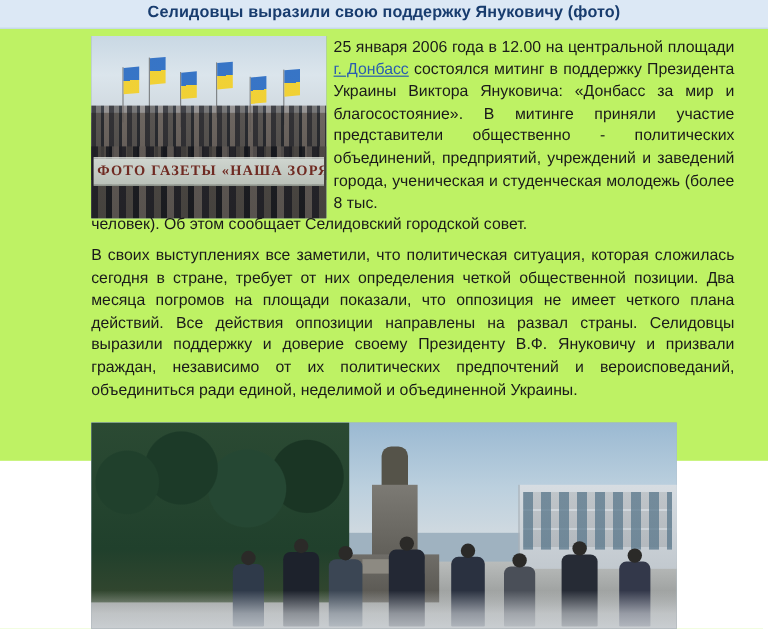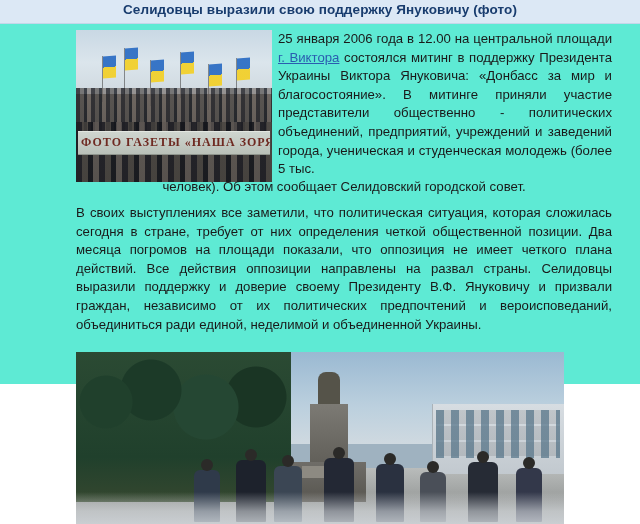--- a/index.html
+++ b/index.html
@@ -10,21 +10,21 @@
     width: 640px;
     height: 524px;
     background: #ffffff;
     font-family: "Liberation Sans", sans-serif;
     overflow: hidden;
   }
   .page {
     position: relative;
     width: 640px;
     height: 384px;
-    background: #5eead4;
+    background: #bef264;
     box-sizing: border-box;
   }
   .headline-bar {
     position: absolute;
     left: 0;
     top: 0;
     width: 640px;
     height: 24px;
     background: #dce8f5;
     border-bottom: 1px solid #c4d6ea;
@@ -140,21 +140,21 @@
   }
   .p1 {
     left: 278px;
     top: 6px;
     width: 334px;
   }
   .p1-tail {
     left: 76px;
     top: 154px;
     width: 536px;
-    text-align: center;
+    text-align: left;
   }
   .p2 {
     left: 76px;
     top: 180px;
     width: 536px;
   }
   
   .photo2 {
     position: absolute;
     left: 76px;
@@ -270,21 +270,21 @@
 
       <div class="ph1-crowd"></div>
       <div class="ph1-crowd2"></div>
 
       <div class="ph1-banner">
         <div class="ph1-banner-text">ФОТО ГАЗЕТЫ «НАША ЗОРЯ»</div>
       </div>
     </div>
 
     <div class="para p1">
-      <span>25 января 2006 года в 12.00 на центральной площади </span><a href="#">г. Виктора</a><span> состоялся митинг в поддержку Президента Украины Виктора Януковича: «Донбасс за мир и благосостояние». В митинге приняли участие представители общественно - политических объединений, предприятий, учреждений и заведений города, ученическая и студенческая молодежь (более 5 тыс.</span>
+      <span>25 января 2006 года в 12.00 на центральной площади </span><a href="#">г. Донбасс</a><span> состоялся митинг в поддержку Президента Украины Виктора Януковича: «Донбасс за мир и благосостояние». В митинге приняли участие представители общественно - политических объединений, предприятий, учреждений и заведений города, ученическая и студенческая молодежь (более 8 тыс.</span>
     </div>
 
     <div class="para p1-tail">человек). Об этом сообщает Селидовский городской совет.</div>
 
     <div class="para p2">В своих выступлениях все заметили, что политическая ситуация, которая сложилась сегодня в стране, требует от них определения четкой общественной позиции. Два месяца погромов на площади показали, что оппозиция не имеет четкого плана действий. Все действия оппозиции направлены на развал страны. Селидовцы выразили поддержку и доверие своему Президенту В.Ф. Януковичу и призвали граждан, независимо от их политических предпочтений и вероисповеданий, объединиться ради единой, неделимой и объединенной Украины.</div>
 
     <div class="photo2">
       <div class="ph2-sky"></div>
       <div class="ph2-ground"></div>
       <div class="ph2-building"></div>

